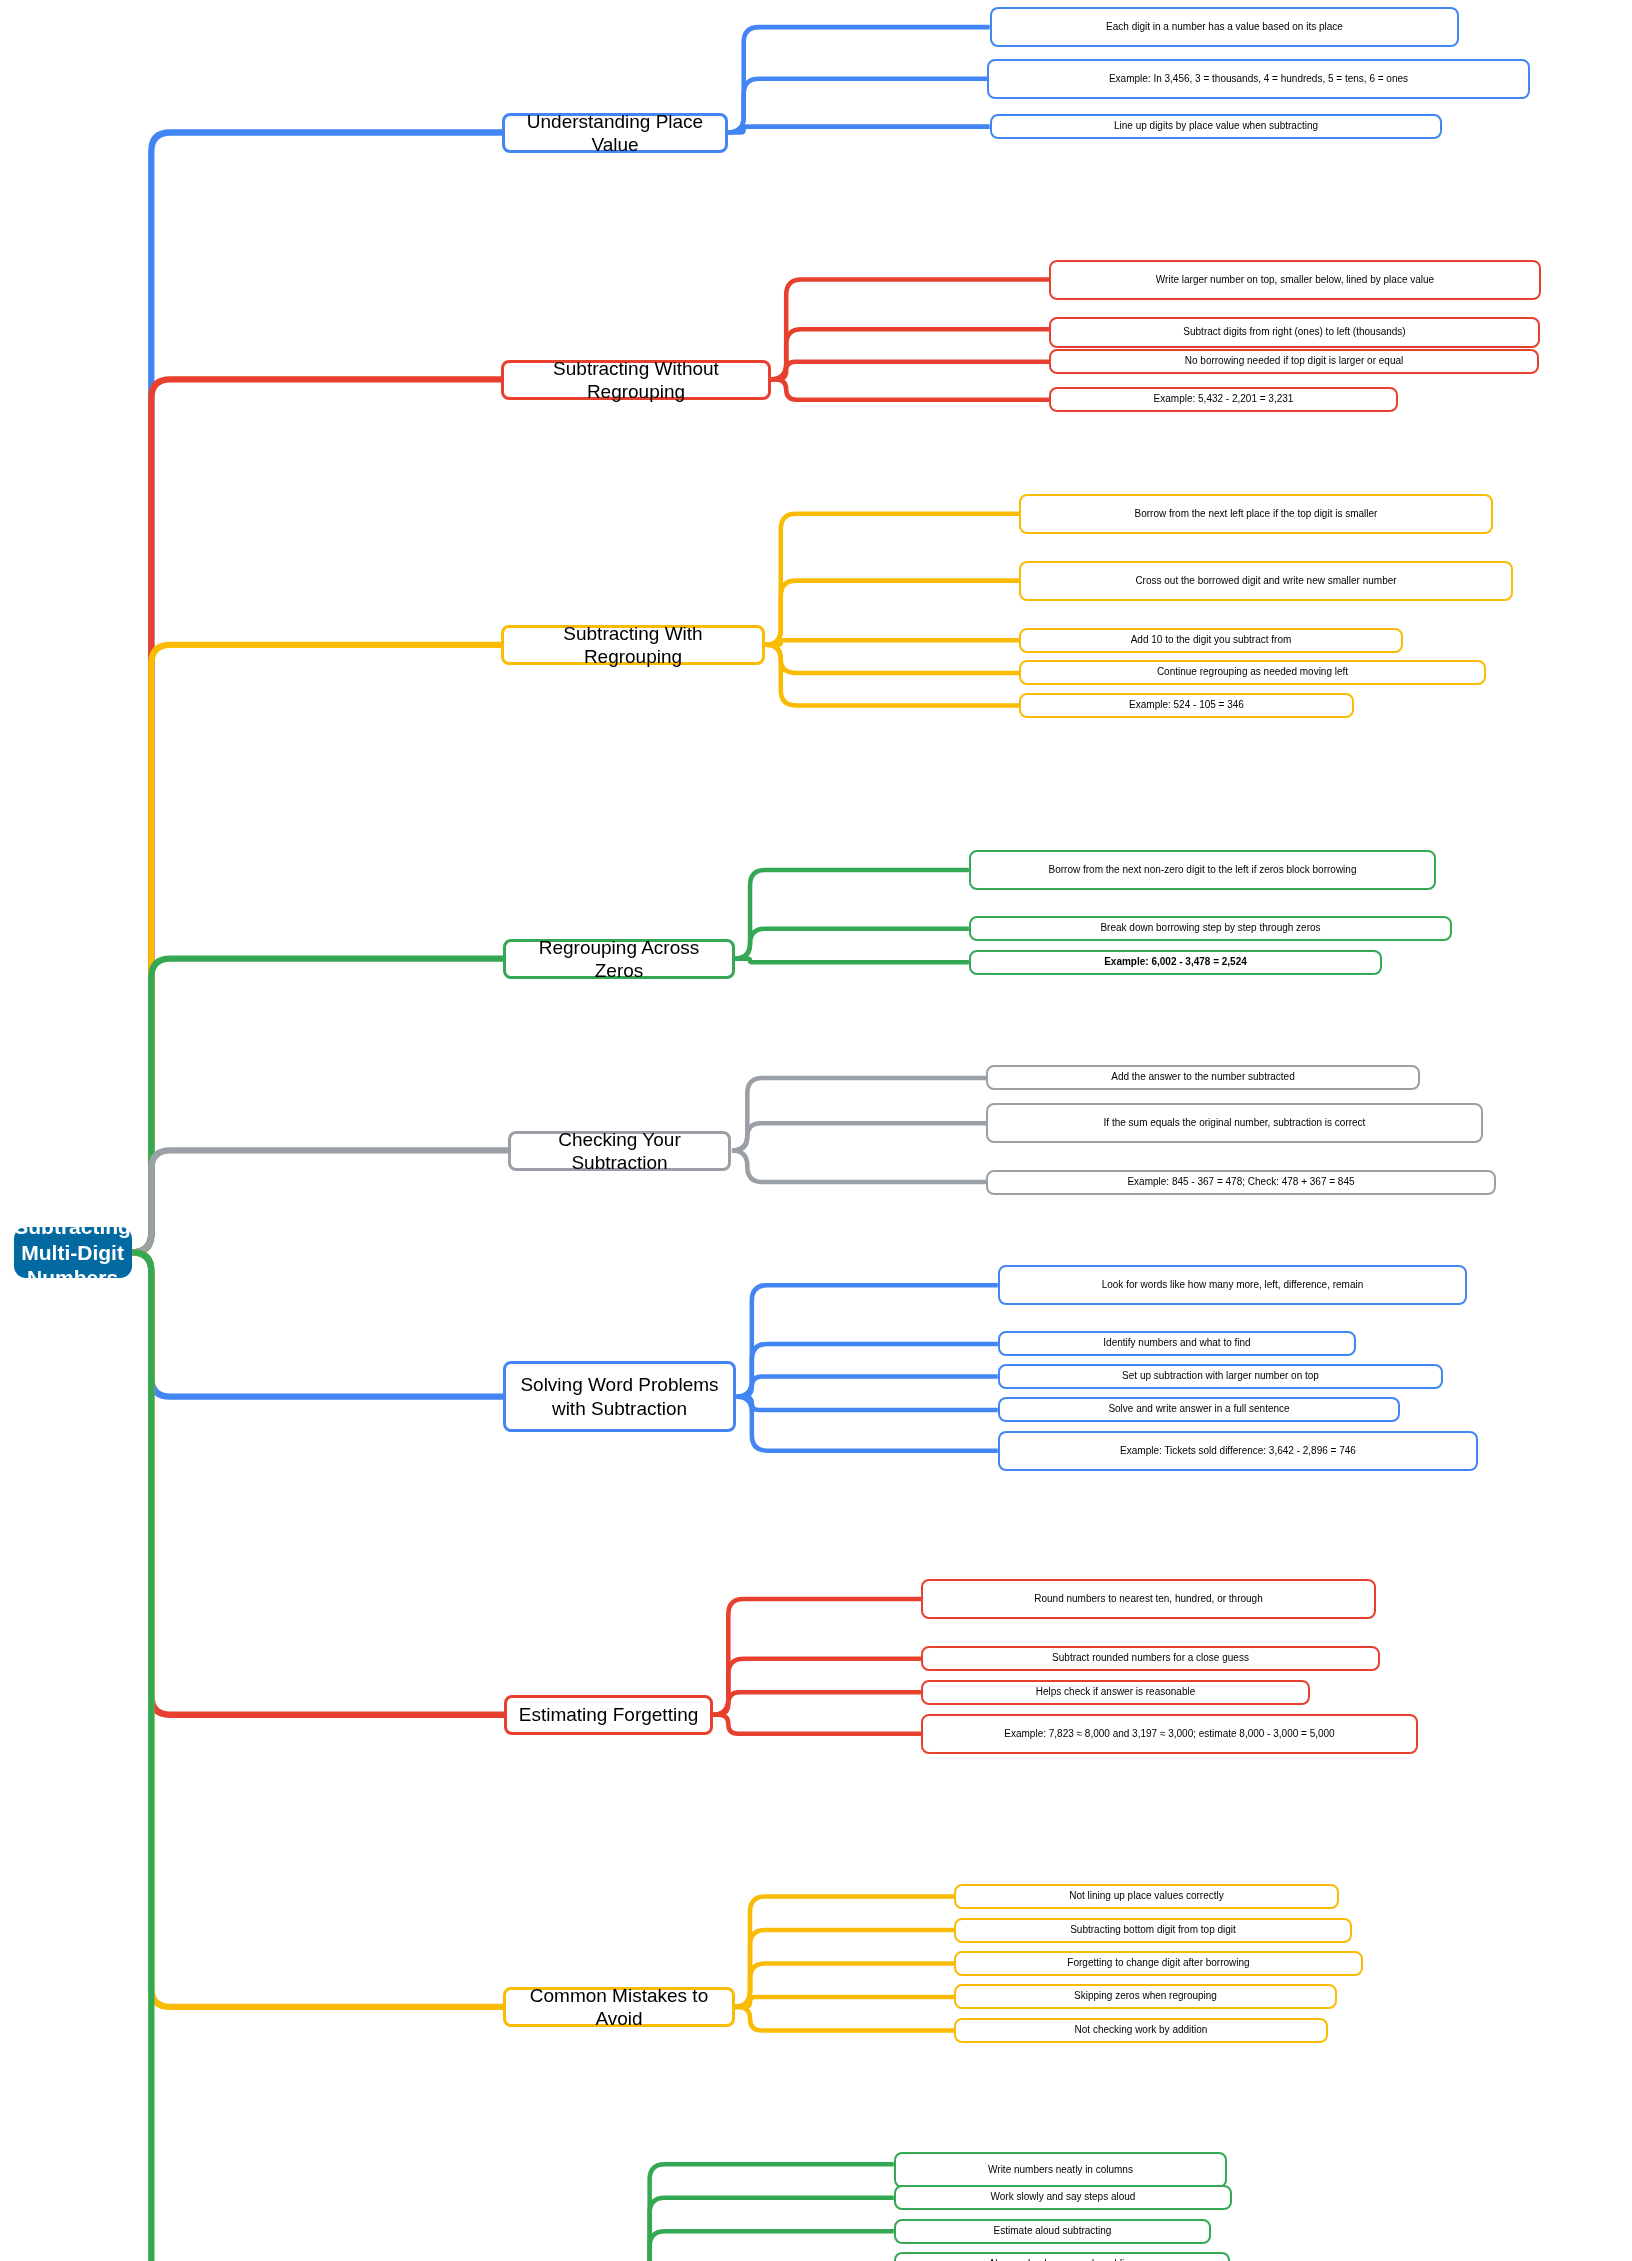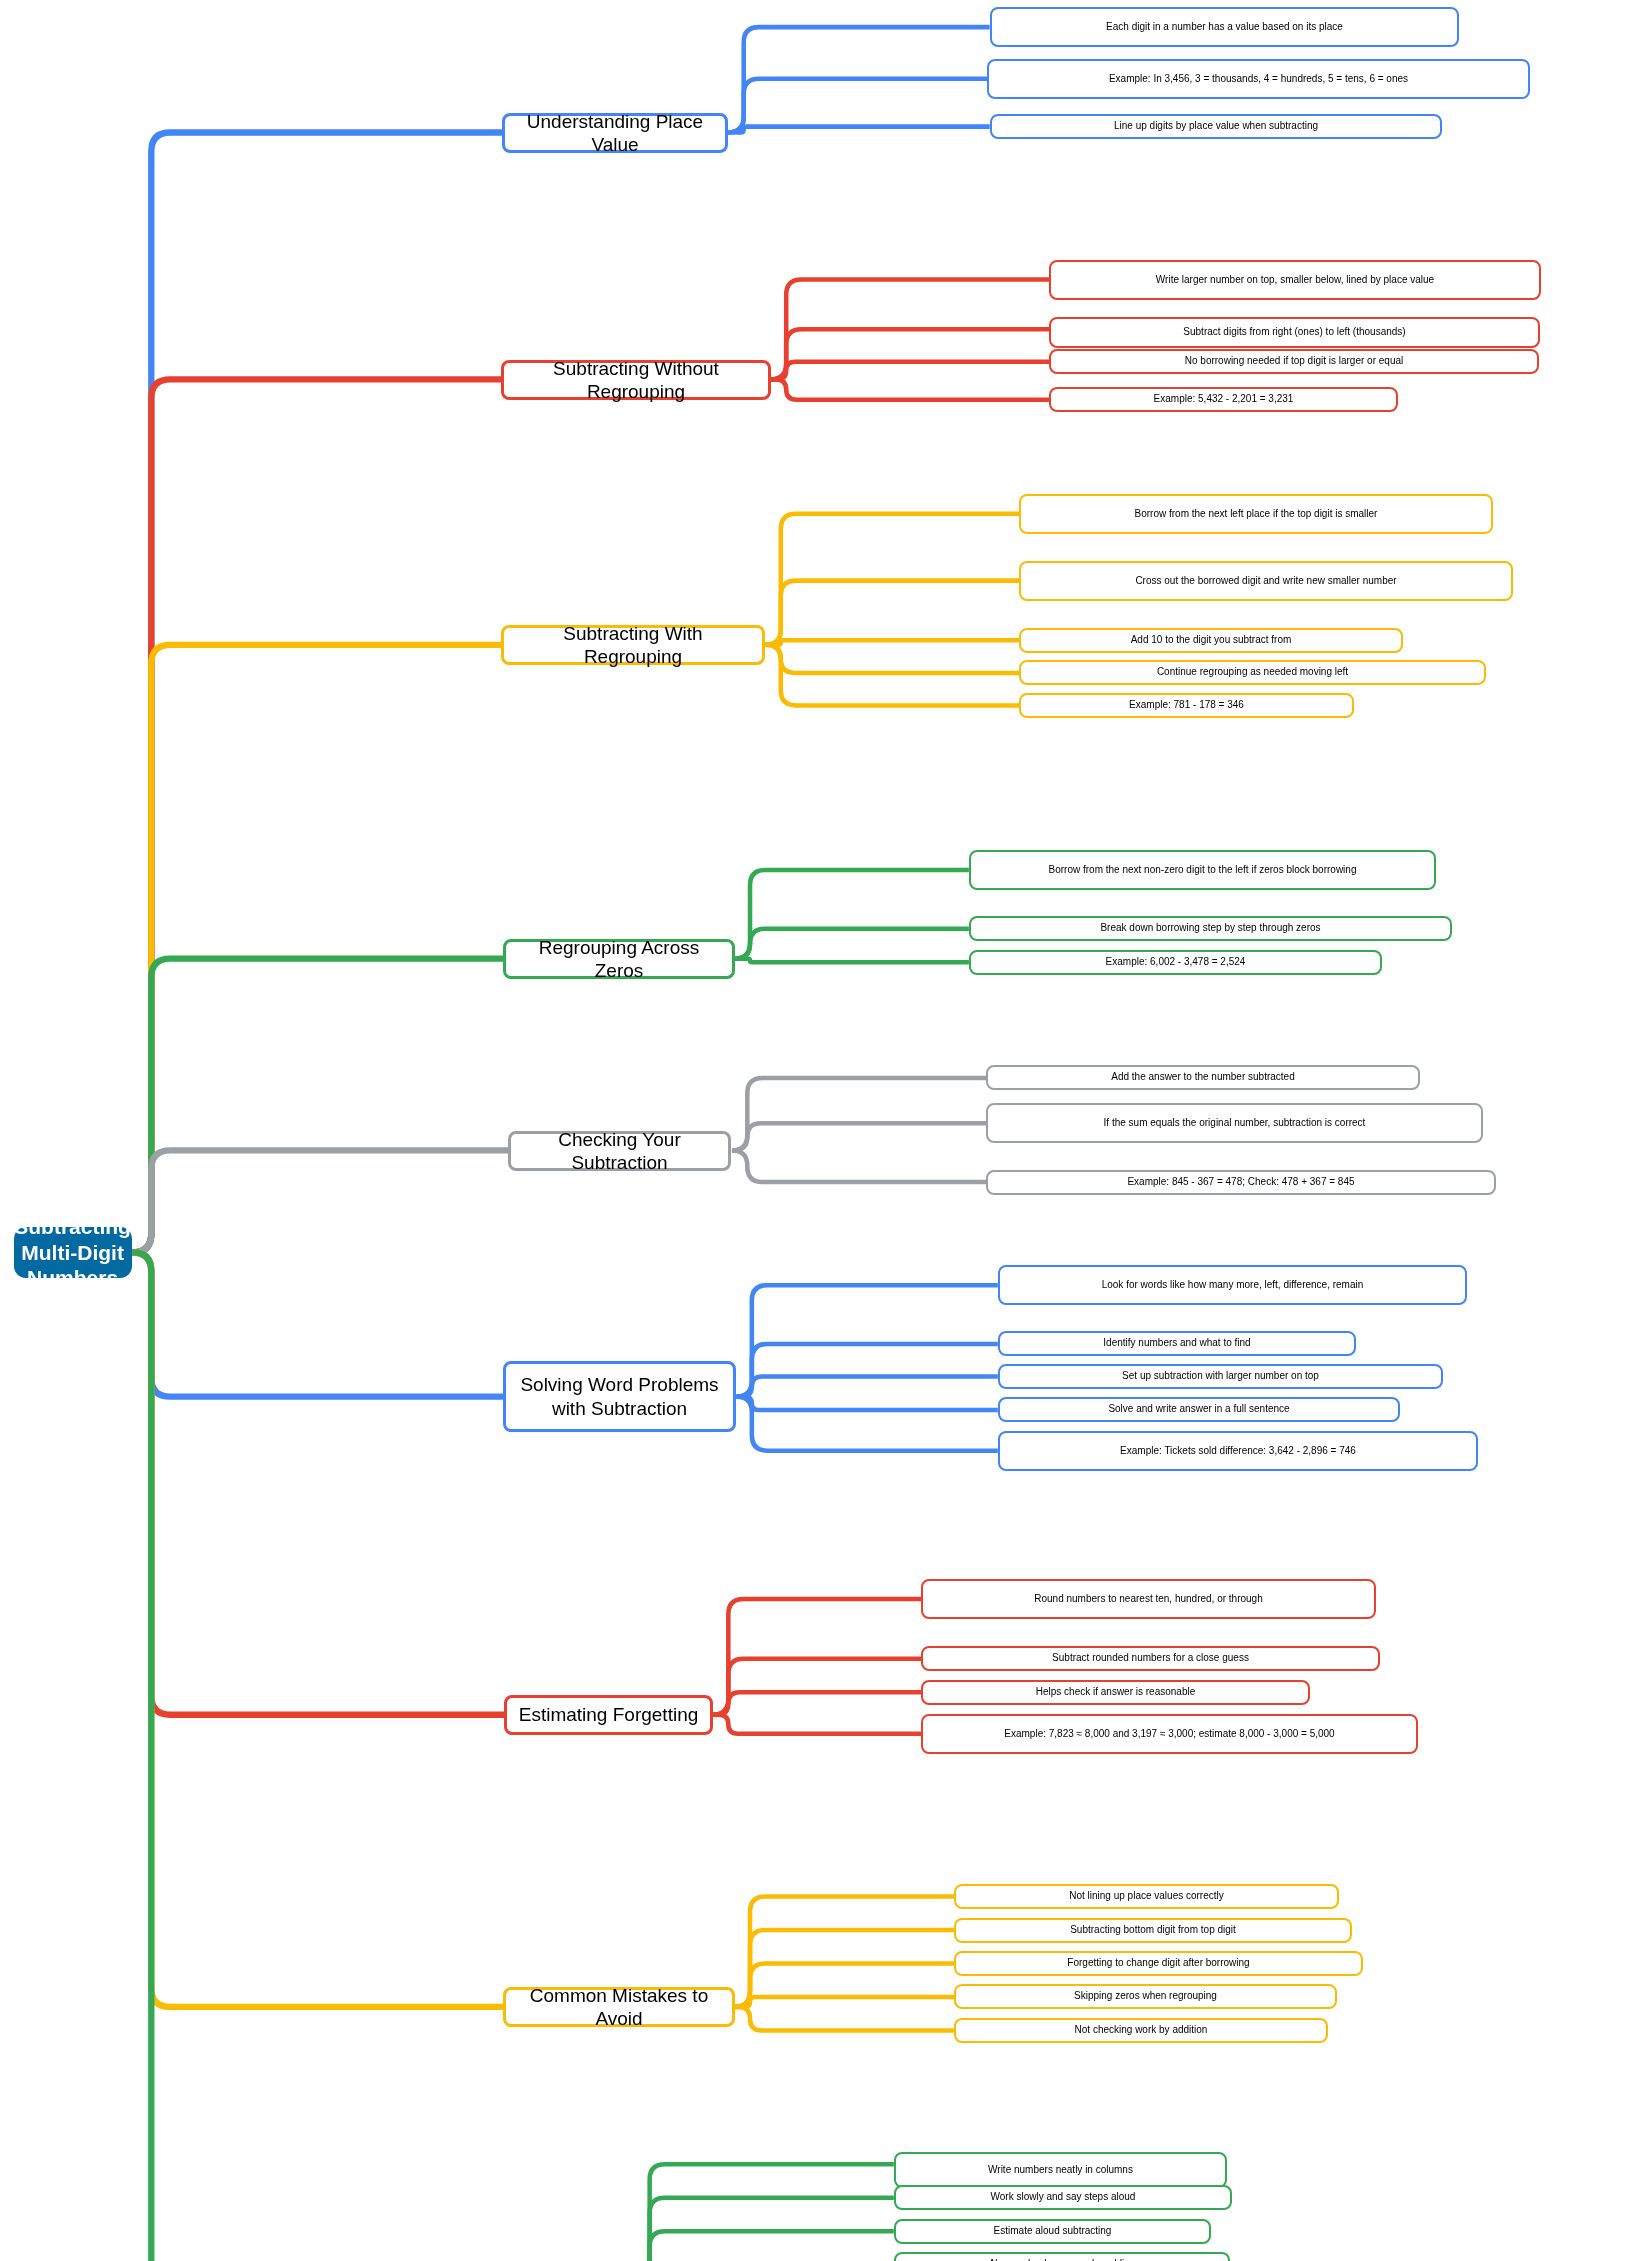--- a/index.html
+++ b/index.html
@@ -122,25 +122,25 @@
       <div class="node topic" style="left: 501px; top: 360px; width: 270px; height: 40px; border-color: rgb(232, 64, 47);">Subtracting Without Regrouping</div>
       <div class="node leaf" style="left: 1049px; top: 260px; width: 492px; height: 40px; border-color: rgb(232, 64, 47);">Write larger number on top, smaller below, lined by place value</div>
       <div class="node leaf" style="left: 1049px; top: 317px; width: 491px; height: 31px; border-color: rgb(232, 64, 47);">Subtract digits from right (ones) to left (thousands)</div>
       <div class="node leaf" style="left: 1049px; top: 349px; width: 490px; height: 25px; border-color: rgb(232, 64, 47);">No borrowing needed if top digit is larger or equal</div>
       <div class="node leaf" style="left: 1049px; top: 387px; width: 349px; height: 25px; border-color: rgb(232, 64, 47);">Example: 5,432 - 2,201 = 3,231</div>
       <div class="node topic" style="left: 501px; top: 625px; width: 264px; height: 40px; border-color: rgb(250, 187, 5);">Subtracting With Regrouping</div>
       <div class="node leaf" style="left: 1019px; top: 494px; width: 474px; height: 40px; border-color: rgb(250, 187, 5);">Borrow from the next left place if the top digit is smaller</div>
       <div class="node leaf" style="left: 1019px; top: 561px; width: 494px; height: 40px; border-color: rgb(250, 187, 5);">Cross out the borrowed digit and write new smaller number</div>
       <div class="node leaf" style="left: 1019px; top: 628px; width: 384px; height: 25px; border-color: rgb(250, 187, 5);">Add 10 to the digit you subtract from</div>
       <div class="node leaf" style="left: 1019px; top: 660px; width: 467px; height: 25px; border-color: rgb(250, 187, 5);">Continue regrouping as needed moving left</div>
-      <div class="node leaf" style="left: 1019px; top: 693px; width: 335px; height: 25px; border-color: rgb(250, 187, 5);">Example: 781 - 178 = 346</div>
+      <div class="node leaf" style="left: 1019px; top: 693px; width: 335px; height: 25px; border-color: rgb(250, 187, 5);">Example: 524 - 105 = 346</div>
       <div class="node topic" style="left: 503px; top: 939px; width: 232px; height: 40px; border-color: rgb(52, 168, 83);">Regrouping Across Zeros</div>
       <div class="node leaf" style="left: 969px; top: 850px; width: 467px; height: 40px; border-color: rgb(52, 168, 83);">Borrow from the next non-zero digit to the left if zeros block borrowing</div>
       <div class="node leaf" style="left: 969px; top: 916px; width: 483px; height: 25px; border-color: rgb(52, 168, 83);">Break down borrowing step by step through zeros</div>
-      <div class="node leaf" style="left: 969px; top: 950px; width: 413px; height: 25px; border-color: rgb(52, 168, 83);">Example: 6,002 - 3,478 = 2,524</div>
+      <div class="node leaf" style="left: 969px; top: 950px; width: 413px; height: 25px; border-color: rgb(52, 168, 83); font-weight: bold;">Example: 6,002 - 3,478 = 2,524</div>
       <div class="node topic" style="left: 508px; top: 1131px; width: 223px; height: 40px; border-color: rgb(154, 160, 166);">Checking Your Subtraction</div>
       <div class="node leaf" style="left: 986px; top: 1065px; width: 434px; height: 25px; border-color: rgb(154, 160, 166);">Add the answer to the number subtracted</div>
       <div class="node leaf" style="left: 986px; top: 1103px; width: 497px; height: 40px; border-color: rgb(154, 160, 166);">If the sum equals the original number, subtraction is correct</div>
       <div class="node leaf" style="left: 986px; top: 1170px; width: 510px; height: 25px; border-color: rgb(154, 160, 166);">Example: 845 - 367 = 478; Check: 478 + 367 = 845</div>
       <div class="node topic" style="left: 503px; top: 1361px; width: 233px; height: 71px; border-color: rgb(66, 133, 244);">Solving Word Problems with Subtraction</div>
       <div class="node leaf" style="left: 998px; top: 1265px; width: 469px; height: 40px; border-color: rgb(66, 133, 244);">Look for words like how many more, left, difference, remain</div>
       <div class="node leaf" style="left: 998px; top: 1331px; width: 358px; height: 25px; border-color: rgb(66, 133, 244);">Identify numbers and what to find</div>
       <div class="node leaf" style="left: 998px; top: 1364px; width: 445px; height: 25px; border-color: rgb(66, 133, 244);">Set up subtraction with larger number on top</div>
       <div class="node leaf" style="left: 998px; top: 1397px; width: 402px; height: 25px; border-color: rgb(66, 133, 244);">Solve and write answer in a full sentence</div>
       <div class="node leaf" style="left: 998px; top: 1431px; width: 480px; height: 40px; border-color: rgb(66, 133, 244);">Example: Tickets sold difference: 3,642 - 2,896 = 746</div>

